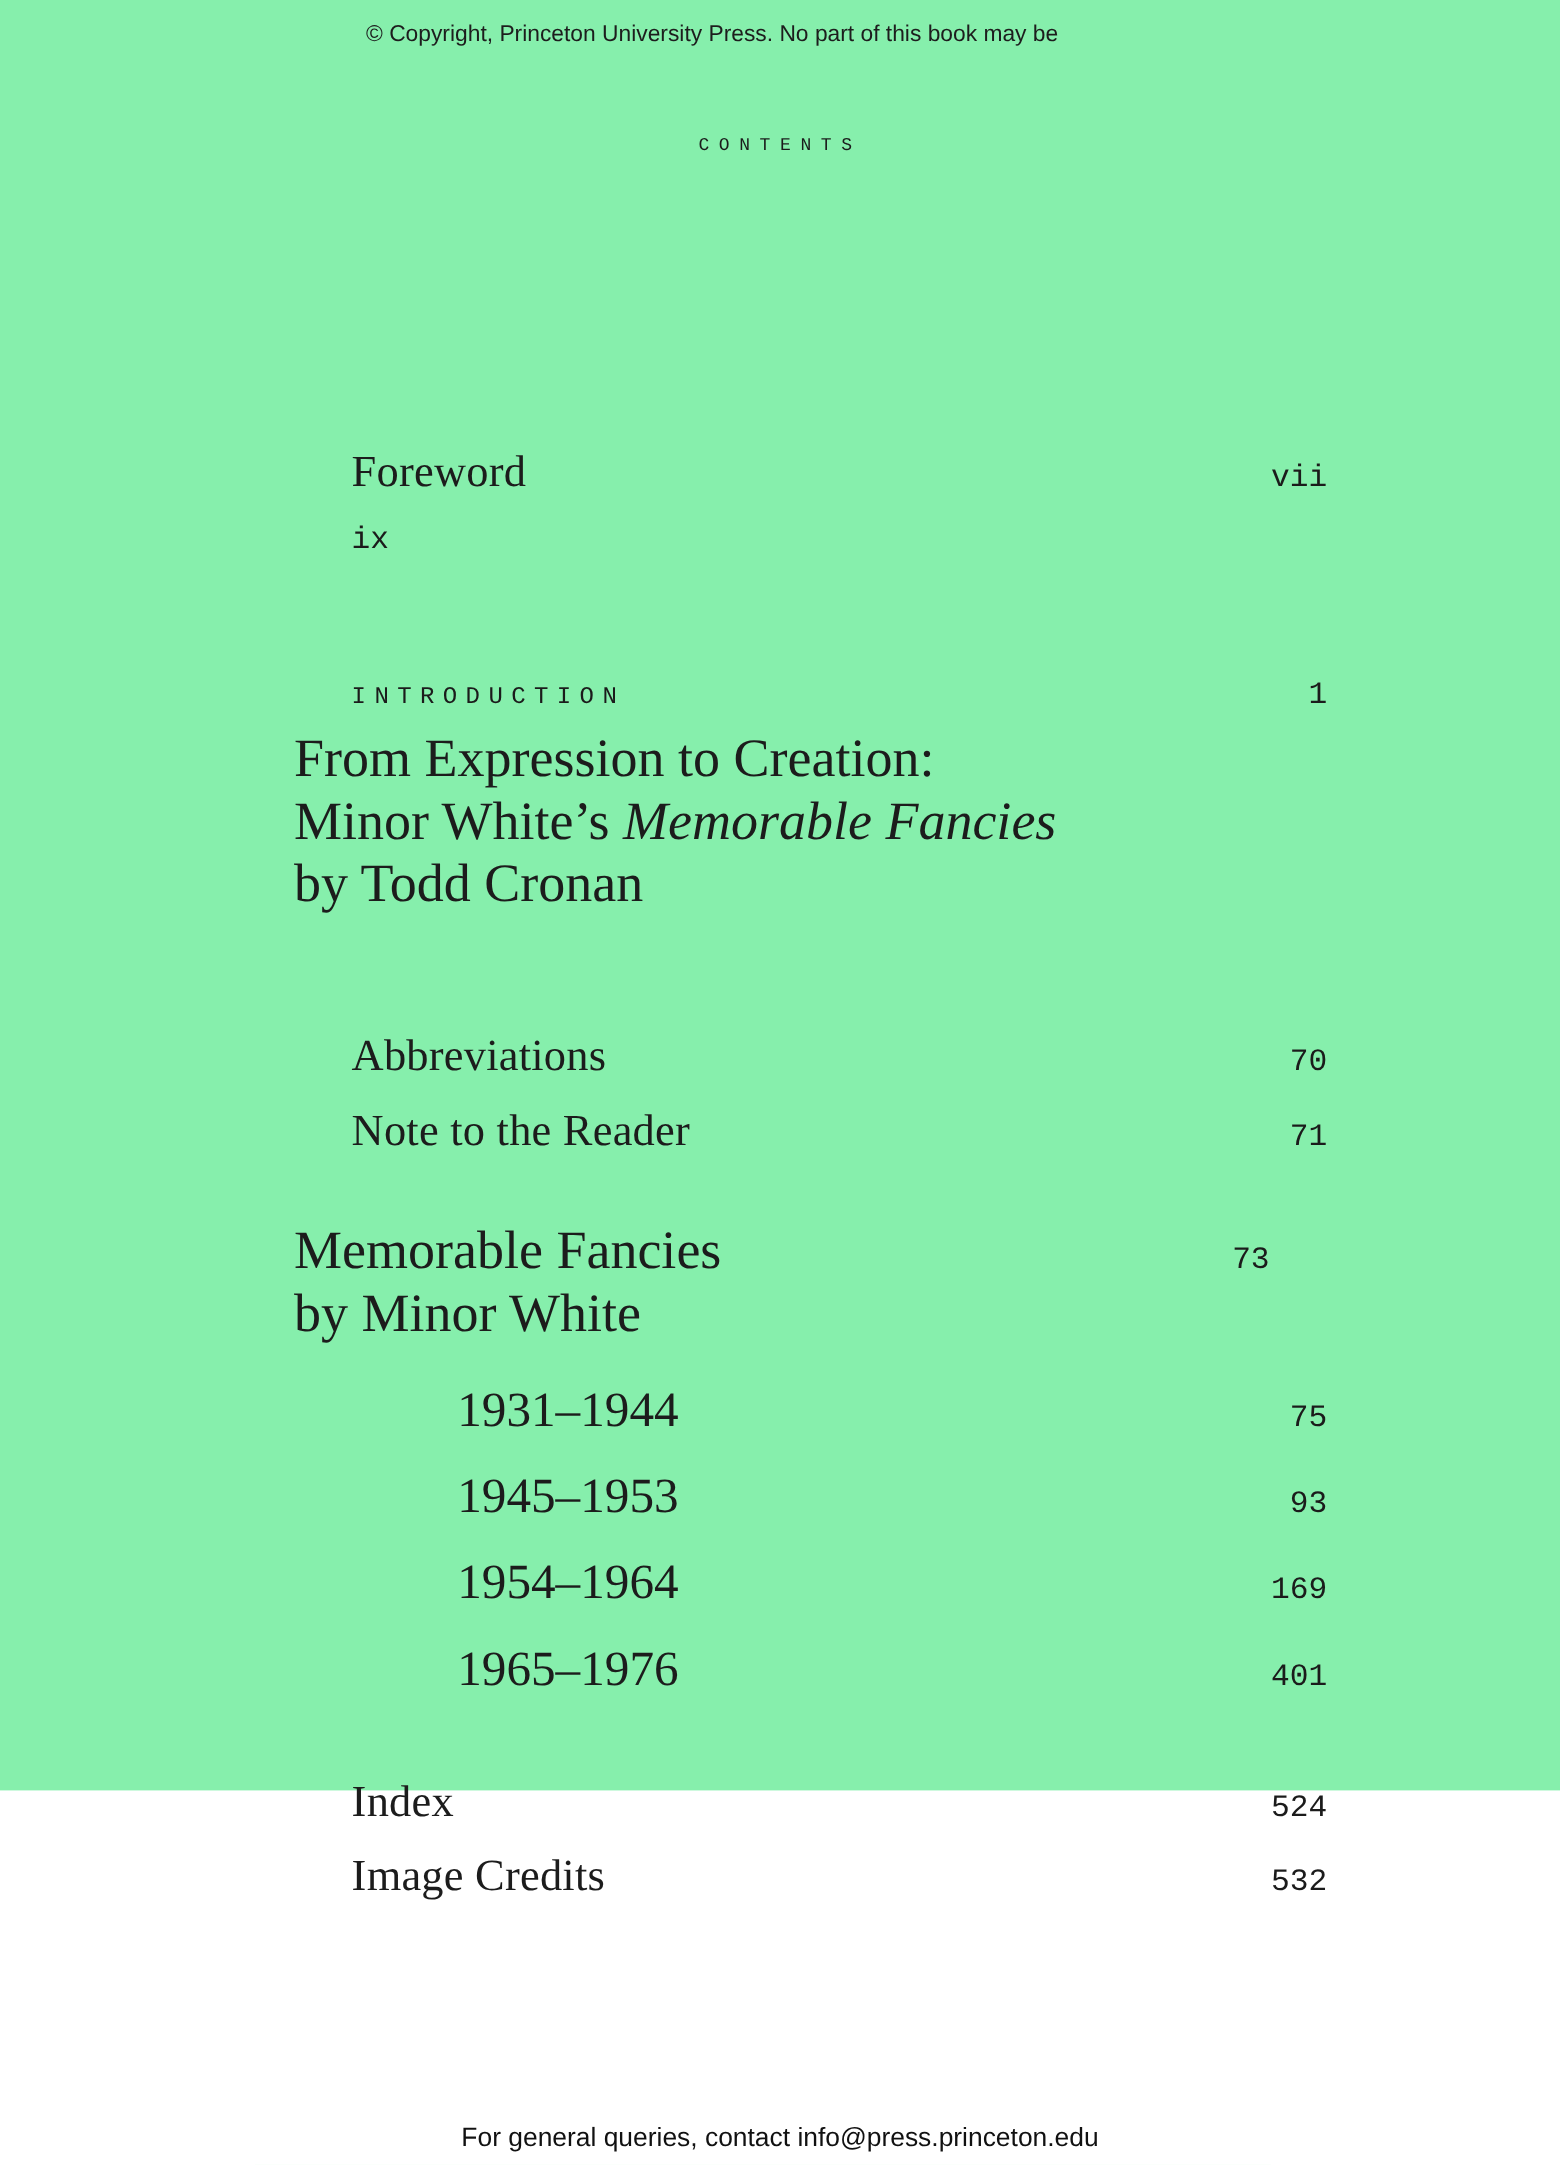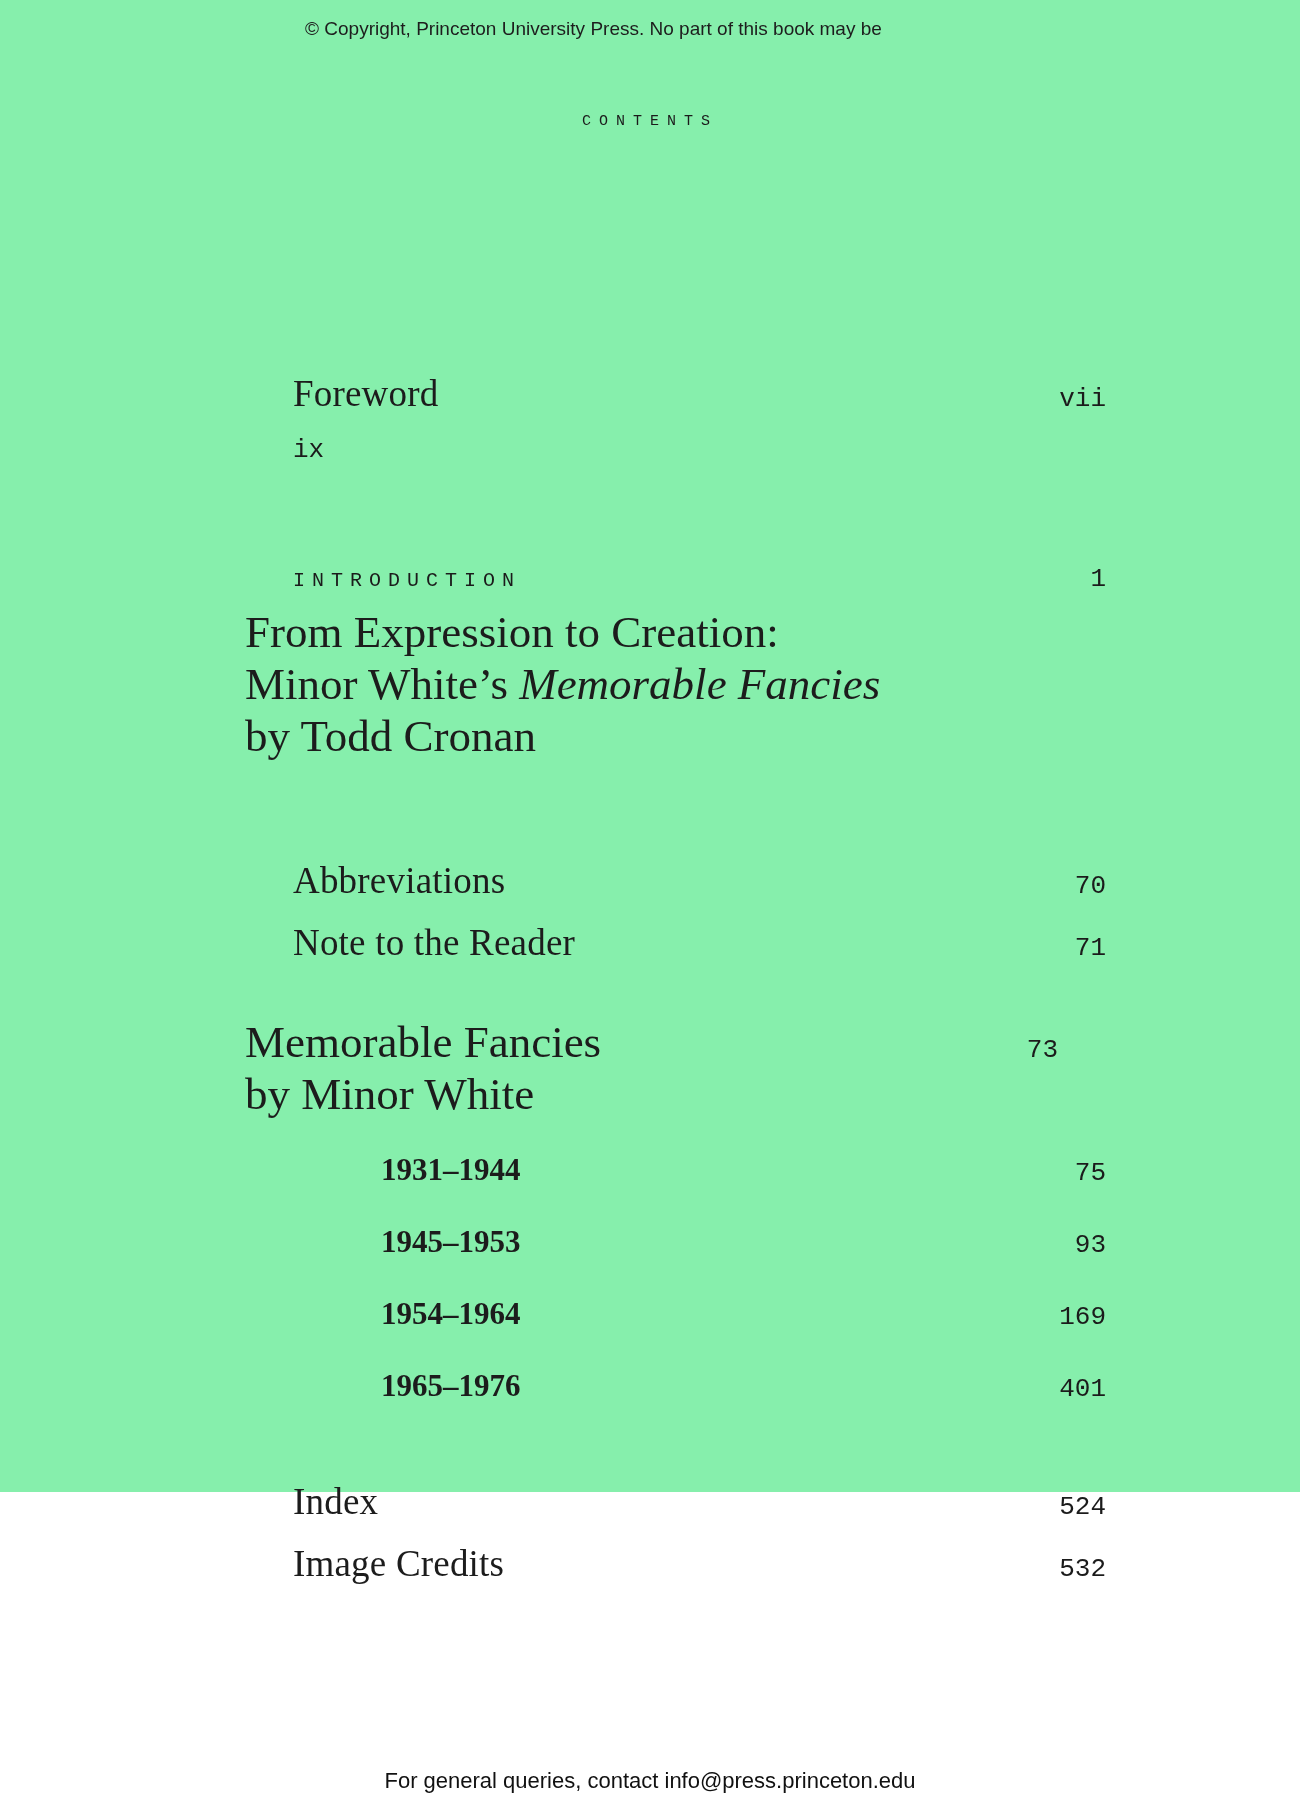--- a/index.html
+++ b/index.html
@@ -50,21 +50,21 @@
   .big-title-block { position: absolute; left: 245px; width: 813px; }
   .big-line {
     font-family: "Liberation Serif", serif;
     font-size: 45px; line-height: 52px; color: #1c1c1c;
   }
   .big-line .italic { font-style: italic; }
   .big-row { display: flex; justify-content: space-between; align-items: baseline; }
   .year-row { padding-left: 88px; }
   .year-label {
     font-family: "Liberation Serif", serif;
-    font-size: 31px; line-height: 1; color: #1c1c1c; font-weight: bold;
+    font-size: 41px; line-height: 1; color: #1c1c1c;
   }
 
   
   .footer {
     position: absolute; left: 0; right: 0; top: 1768px;
     text-align: center;
     font-family: "Liberation Sans", sans-serif;
     font-size: 22px; line-height: 1.2; color: #111;
   }
 </style>

